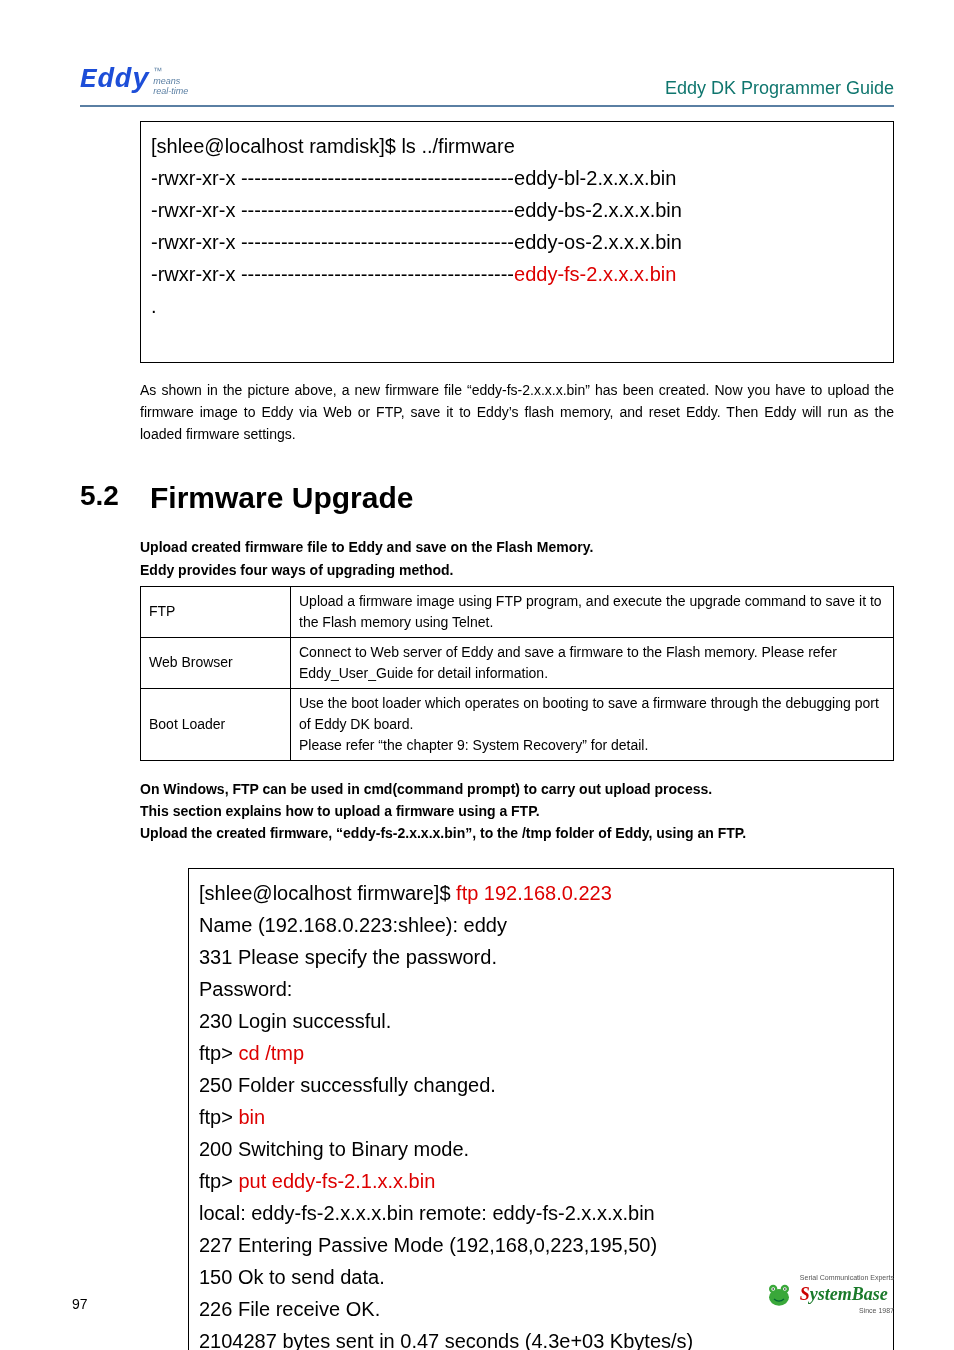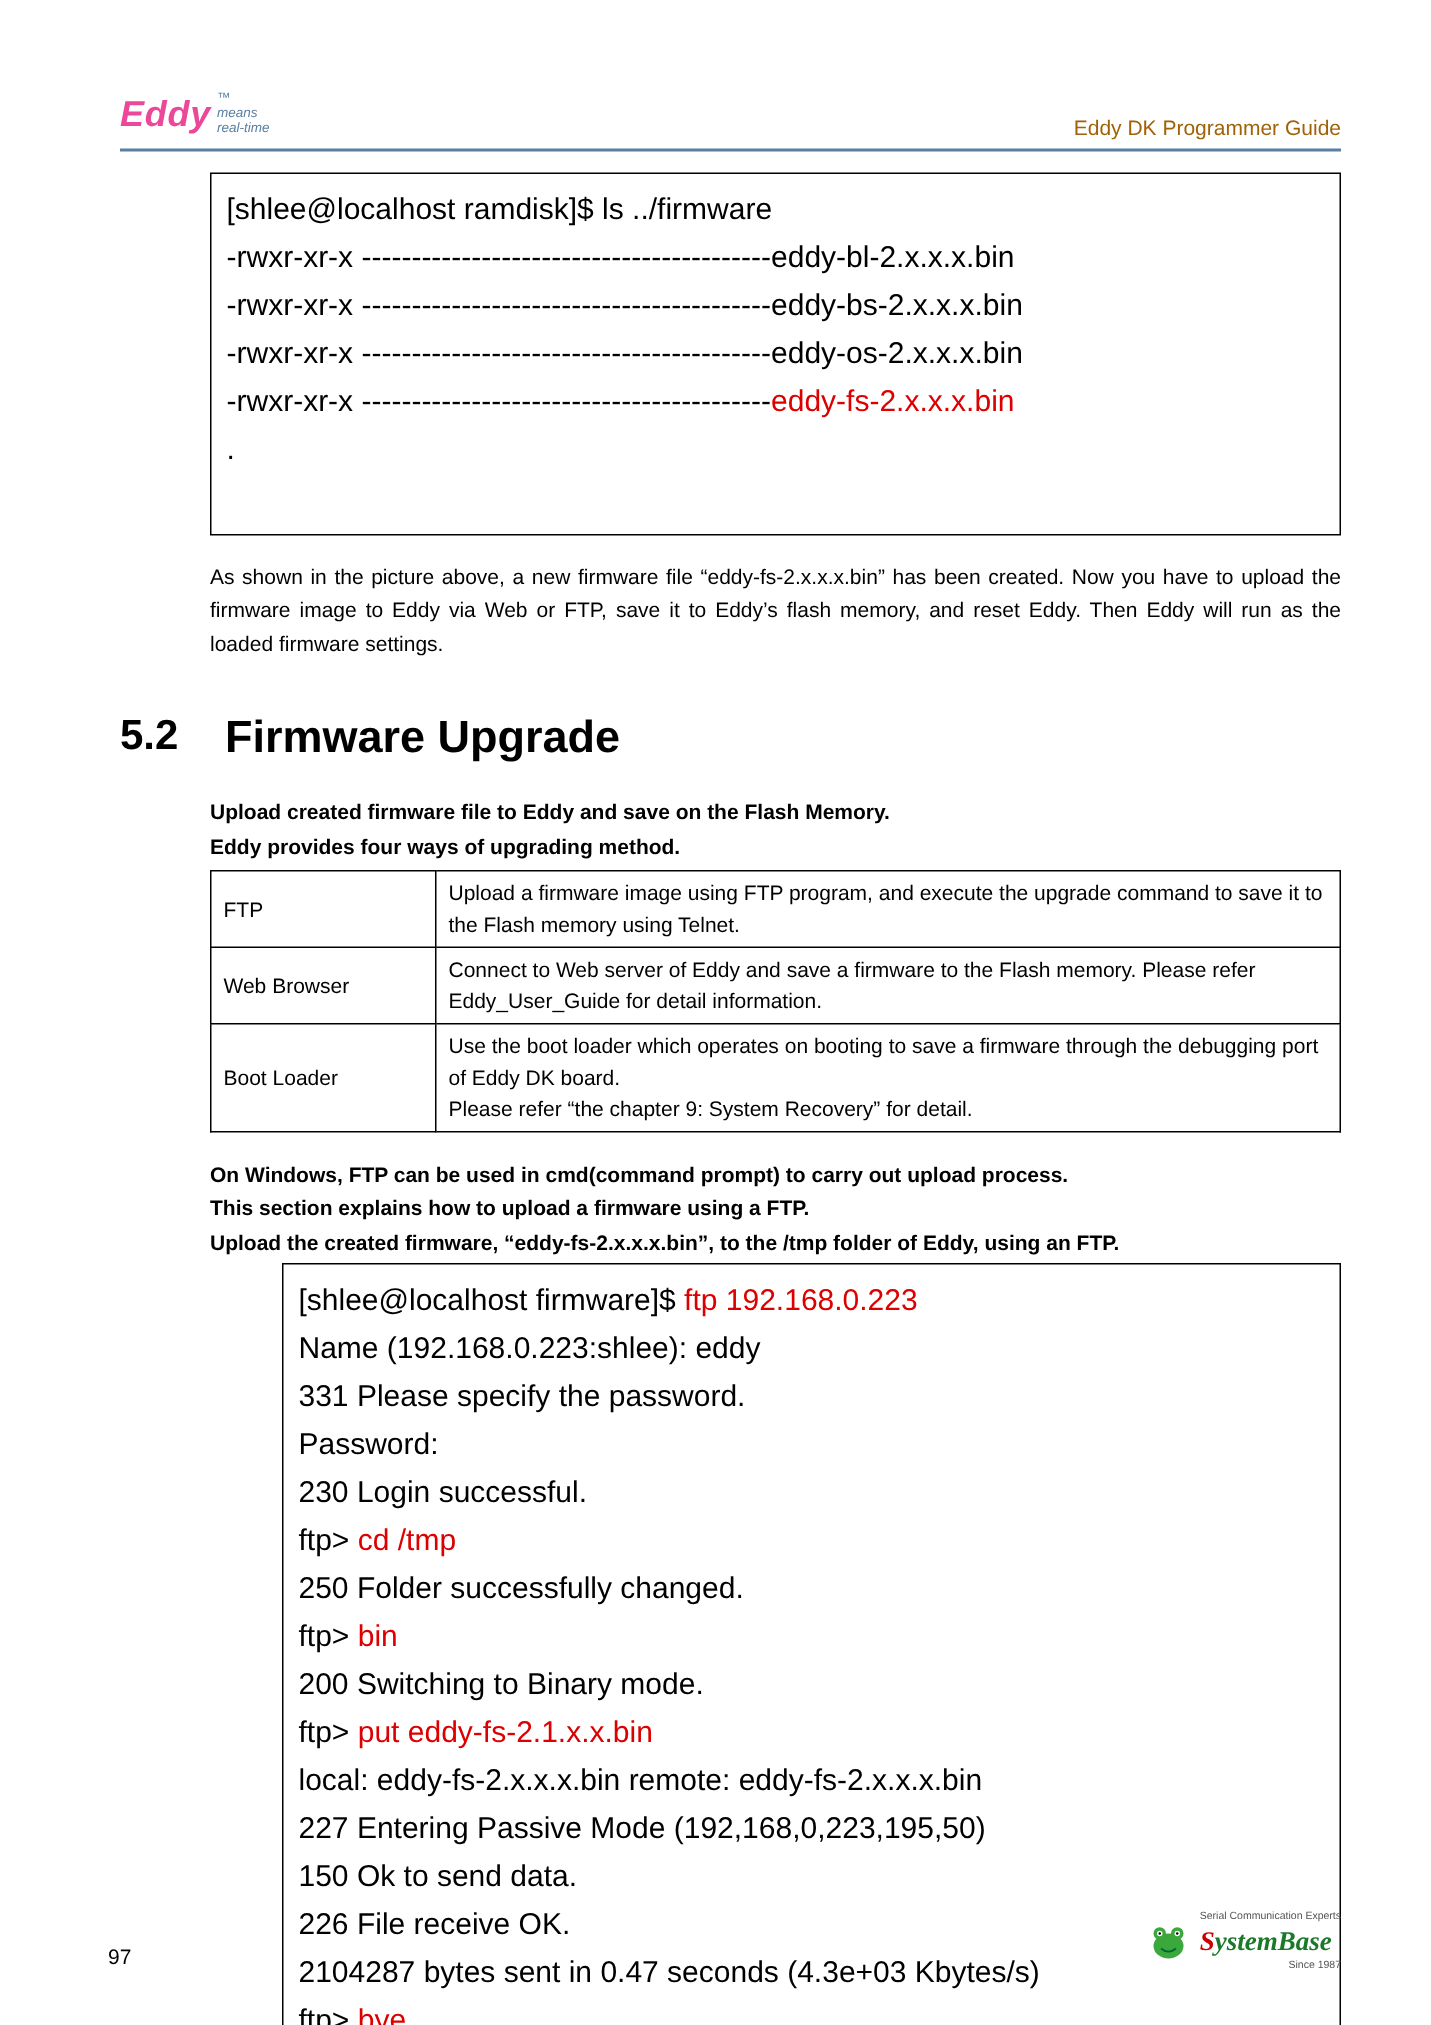--- a/index.html
+++ b/index.html
@@ -25,35 +25,35 @@
     margin-bottom: 14px;
   }
   .logo {
     display: flex;
     align-items: flex-end;
     gap: 4px;
   }
   .logo-main {
     font-weight: bold;
     font-style: italic;
-    font-size: 24px;
-    color: #ec4899;
-    font-family: Liberation Sans, sans-serif;
+    font-size: 28px;
+    color: #1d4ed8;
+    font-family: Liberation Mono, monospace;
     letter-spacing: 0.5px;
   }
   .logo-sub {
     font-size: 9px;
     color: #5a7fa3;
     font-style: italic;
     line-height: 1.1;
     padding-bottom: 4px;
   }
   .header-title {
-    font-size: 14px;
-    color: #a16207;
+    font-size: 18px;
+    color: #0f766e;
   }
   .content {
     padding-left: 60px;
   }
   .codebox {
     border: 1px solid #000;
     padding: 8px 10px;
     font-size: 20px;
     line-height: 1.6;
     margin-bottom: 16px;
@@ -177,21 +177,21 @@
       <tr>
         <td class="key">Boot Loader</td>
         <td style="white-space:pre-line">Use the boot loader which operates on booting to save a firmware through the debugging port of Eddy DK board.
 Please refer “the chapter 9: System Recovery” for detail.</td>
       </tr>
     </tbody>
       </table>
 
     <p class="intro-line">On Windows, FTP can be used in cmd(command prompt) to carry out upload process.</p>
     <p class="intro-line">This section explains how to upload a firmware using a FTP.</p>
-    <p class="intro-line" style="margin-bottom:4px">Upload the created firmware, “eddy-fs-2.x.x.x.bin”, to the /tmp folder of Eddy, using an FTP.</p>
+    <p class="intro-line" style="margin-bottom:24px">Upload the created firmware, “eddy-fs-2.x.x.x.bin”, to the /tmp folder of Eddy, using an FTP.</p>
 
     <div class="codebox" style="border-bottom:none; margin-bottom:0;margin-left:48px;">
       <div class="line"><span>[shlee@localhost firmware]$ </span><span class="red">ftp 192.168.0.223</span></div>
       <div class="line">Name (192.168.0.223:shlee): eddy</div>
       <div class="line">331 Please specify the password.</div>
       <div class="line">Password:</div>
       <div class="line">230 Login successful.</div>
       <div class="line"><span>ftp&gt; </span><span class="red">cd /tmp</span></div>
       <div class="line">250 Folder successfully changed.</div>
       <div class="line"><span>ftp&gt; </span><span class="red">bin</span></div>

